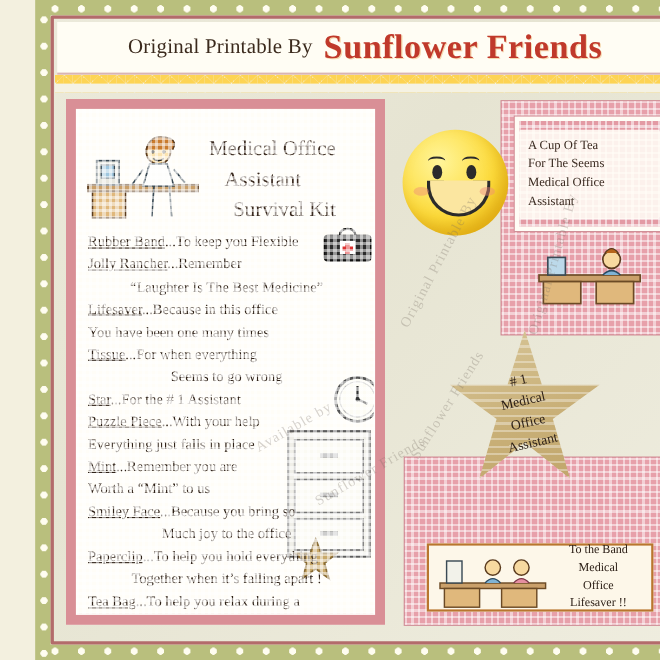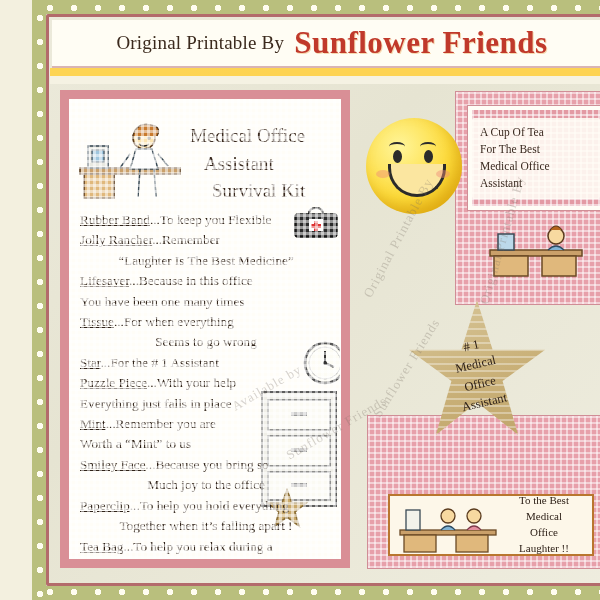--- a/index.html
+++ b/index.html
@@ -225,21 +225,21 @@
     <span class="hdr-brand">Sunflower Friends</span>
   </div>
   <div class="zigzag"></div>
 
   <div class="pink-panel"></div>
   <div class="pink-panel2"></div>
 
   <div class="tea-card">
     <div class="tea-text">
       <div>A Cup Of Tea</div>
-      <div>For The Best</div>
+      <div>For The Seems</div>
       <div>Medical Office</div>
       <div>Assistant</div>
     </div>
   </div>
 
   <svg style="position:absolute;left:452px;top:216px;" width="104" height="62" viewBox="0 0 104 62">
     <rect x="6" y="34" width="92" height="6" fill="#caa06a" stroke="#6b4a25" stroke-width="1.5"></rect>
     <rect x="10" y="40" width="34" height="20" fill="#e0b87c" stroke="#6b4a25" stroke-width="1.5"></rect>
     <rect x="58" y="40" width="34" height="20" fill="#e0b87c" stroke="#6b4a25" stroke-width="1.5"></rect>
     <rect x="14" y="18" width="16" height="16" fill="#bcd9ea" stroke="#3a4a55" stroke-width="1.5"></rect>
@@ -271,24 +271,24 @@
       <rect x="4" y="30" width="96" height="5" fill="#caa06a" stroke="#6b4a25" stroke-width="1.3"></rect>
       <rect x="8" y="35" width="32" height="17" fill="#e0b87c" stroke="#6b4a25" stroke-width="1.3"></rect>
       <rect x="60" y="35" width="32" height="17" fill="#e0b87c" stroke="#6b4a25" stroke-width="1.3"></rect>
       <rect x="10" y="10" width="14" height="20" fill="#f2f2ea" stroke="#3a4a55" stroke-width="1.3"></rect>
       <circle cx="52" cy="16" r="7" fill="#f7d9a0" stroke="#5a3b1e" stroke-width="1.3"></circle>
       <path d="M45 30 q7 -8 14 0" fill="#7fb3d5" stroke="#2c4a60" stroke-width="1.3"></path>
       <circle cx="78" cy="16" r="7" fill="#f7d9a0" stroke="#5a3b1e" stroke-width="1.3"></circle>
       <path d="M71 30 q7 -8 14 0" fill="#e58fa0" stroke="#7d3a4a" stroke-width="1.3"></path>
     </svg>
     <div class="scene-text">
-      <div>To the Best</div>
+      <div>To the Band</div>
       <div>Medical</div>
       <div>Office</div>
-      <div>Laughter !!</div>
+      <div>Lifesaver !!</div>
     </div>
   </div>
 
   <div class="list-card"></div>
   <div class="list-inner">
 
     <svg class="doodle-desk" viewBox="0 0 105 85">
       <rect x="2" y="52" width="100" height="6" fill="#caa06a" stroke="#5a3b1e" stroke-width="1.6"></rect>
       <rect x="6" y="58" width="30" height="24" fill="#e0b87c" stroke="#5a3b1e" stroke-width="1.6"></rect>
       <rect x="10" y="30" width="20" height="22" fill="#e8e8e0" stroke="#3a4a55" stroke-width="1.6"></rect>

